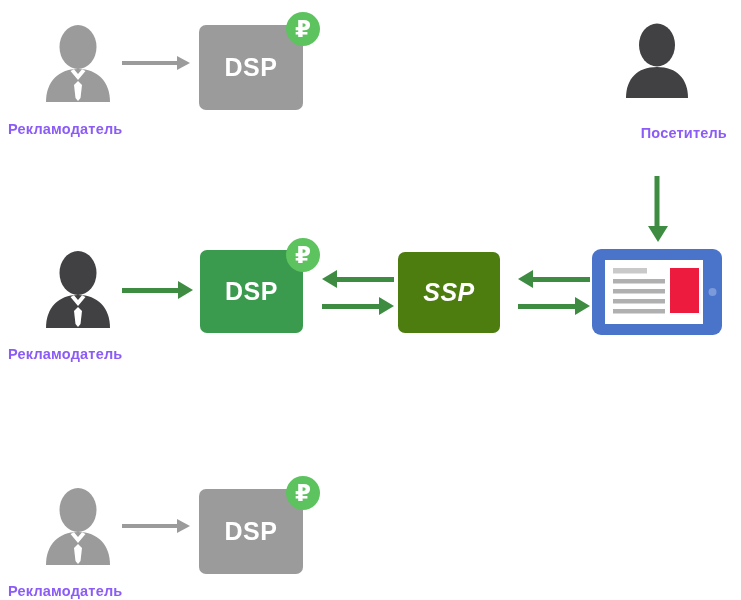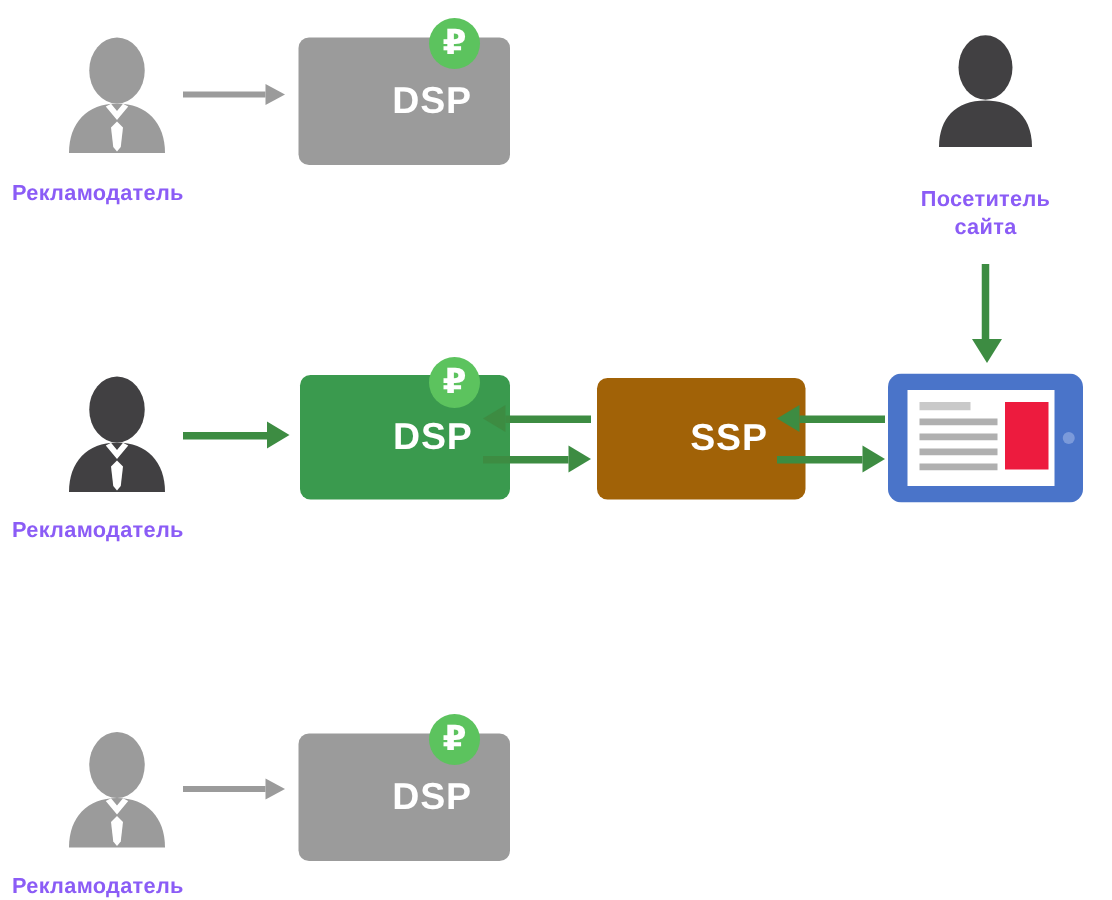--- a/index.html
+++ b/index.html
@@ -24,25 +24,24 @@
   
   .node-box {
     border-radius: 7px;
     display: flex;
     align-items: center;
     justify-content: center;
     color: #ffffff;
     font-weight: bold;
     font-size: 25px;
     letter-spacing: 0.5px;
-    padding-left: 37px;
   }
   .node-box.gray   { background: #9b9b9b; }
   .node-box.green  { background: #3a9a4e; }
-  .node-box.purple { background: #a16207; }
+  .node-box.purple { background: #4d7c0f; font-style: italic; }
 
   
   .ruble-badge {
     width: 34px;
     height: 34px;
     border-radius: 50%;
     background: #5cc35e;
     color: #ffffff;
     font-size: 23px;
     font-weight: bold;
@@ -53,21 +52,21 @@
 
   
   .caption {
     font-size: 14.5px;
     font-weight: bold;
     color: #8b5cf6;
     letter-spacing: 0.2px;
     white-space: nowrap;
     line-height: 19px;
   }
-  .caption.center { text-align: center; }
+  .caption.center { text-align: right; }
 
   
   .arrow-h {
     height: 0;
     display: flex;
     align-items: center;
   }
   .arrow-shaft {
     height: 5px;
   }
@@ -113,21 +112,20 @@
   <div class="abs ruble-badge" style="left:286px; top:12px;">₽</div>
 
   <div class="abs" style="left:622px; top:22px;">
     <svg width="70" height="78" viewBox="0 0 70 78">
       <ellipse cx="35" cy="23" rx="18" ry="21.5" fill="#414042"></ellipse>
       <path d="M35 45 C15 45 4 57 4 76 L66 76 C66 57 55 45 35 45 Z" fill="#414042"></path>
     </svg>
   </div>
   <div class="abs caption center" style="left:587px; top:124px; width:140px;">
     <div>Посетитель</div>
-    <div>сайта</div>
   </div>
 
   <div class="abs" style="left:646px; top:176px;">
     <svg width="24" height="68" viewBox="0 0 24 68">
       <rect x="8.5" y="0" width="5" height="52" fill="#3d8c42"></rect>
       <path d="M2 50 L22 50 L12 66 Z" fill="#3d8c42"></path>
     </svg>
   </div>
 
   <div class="abs" style="left:42px; top:250px;">

